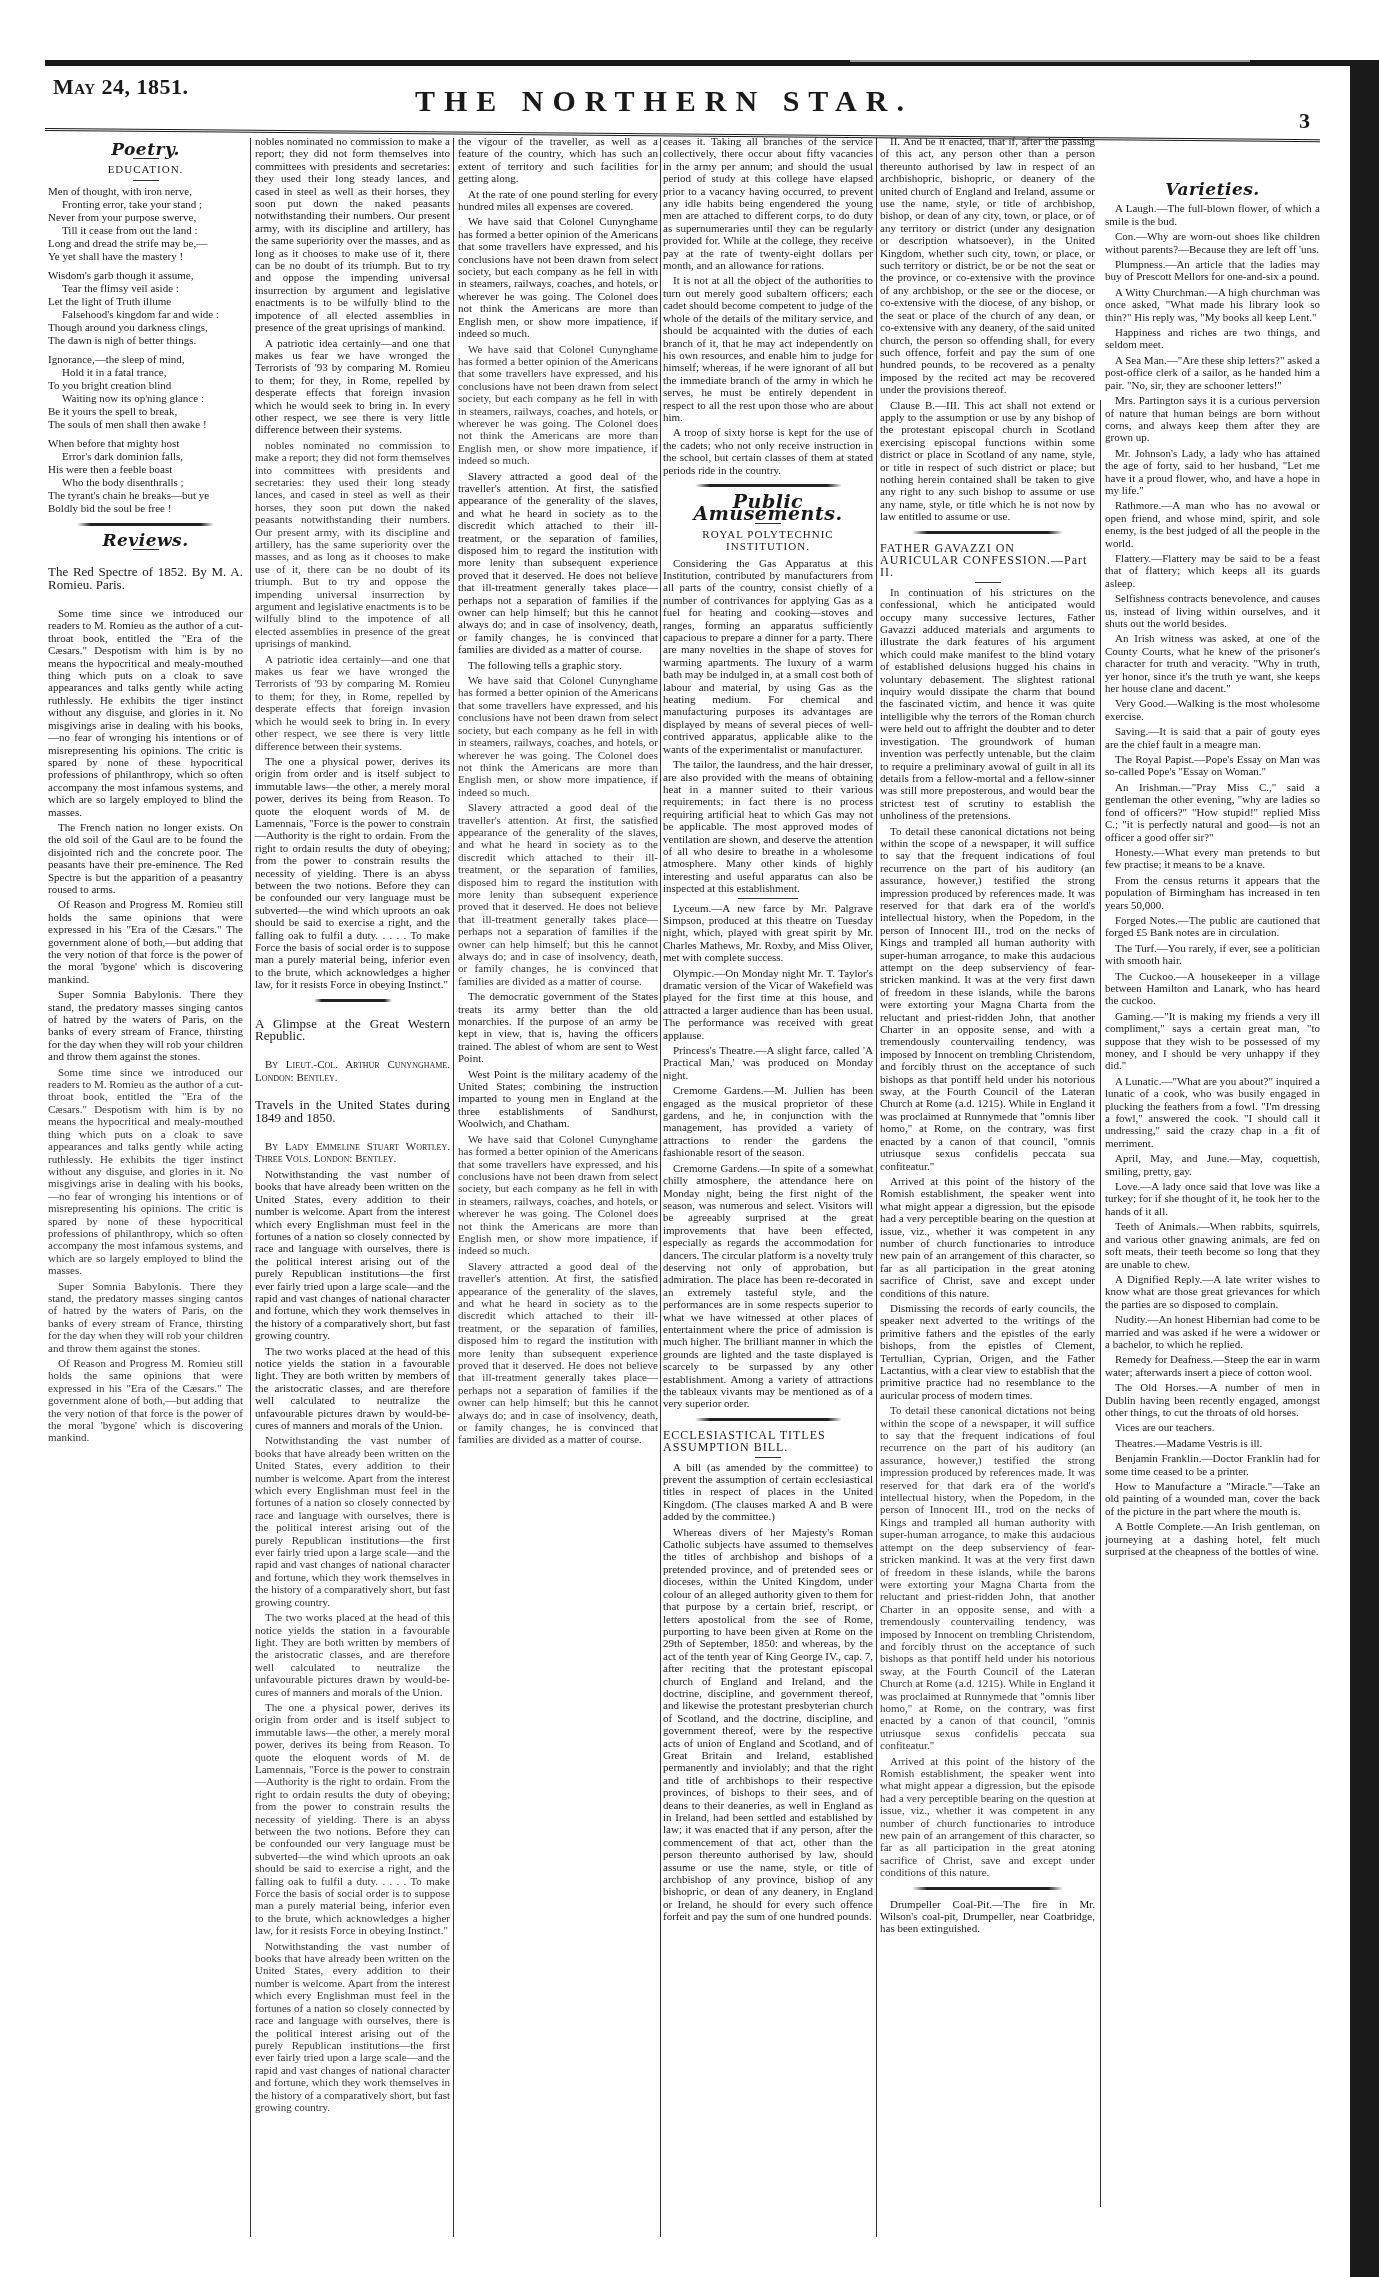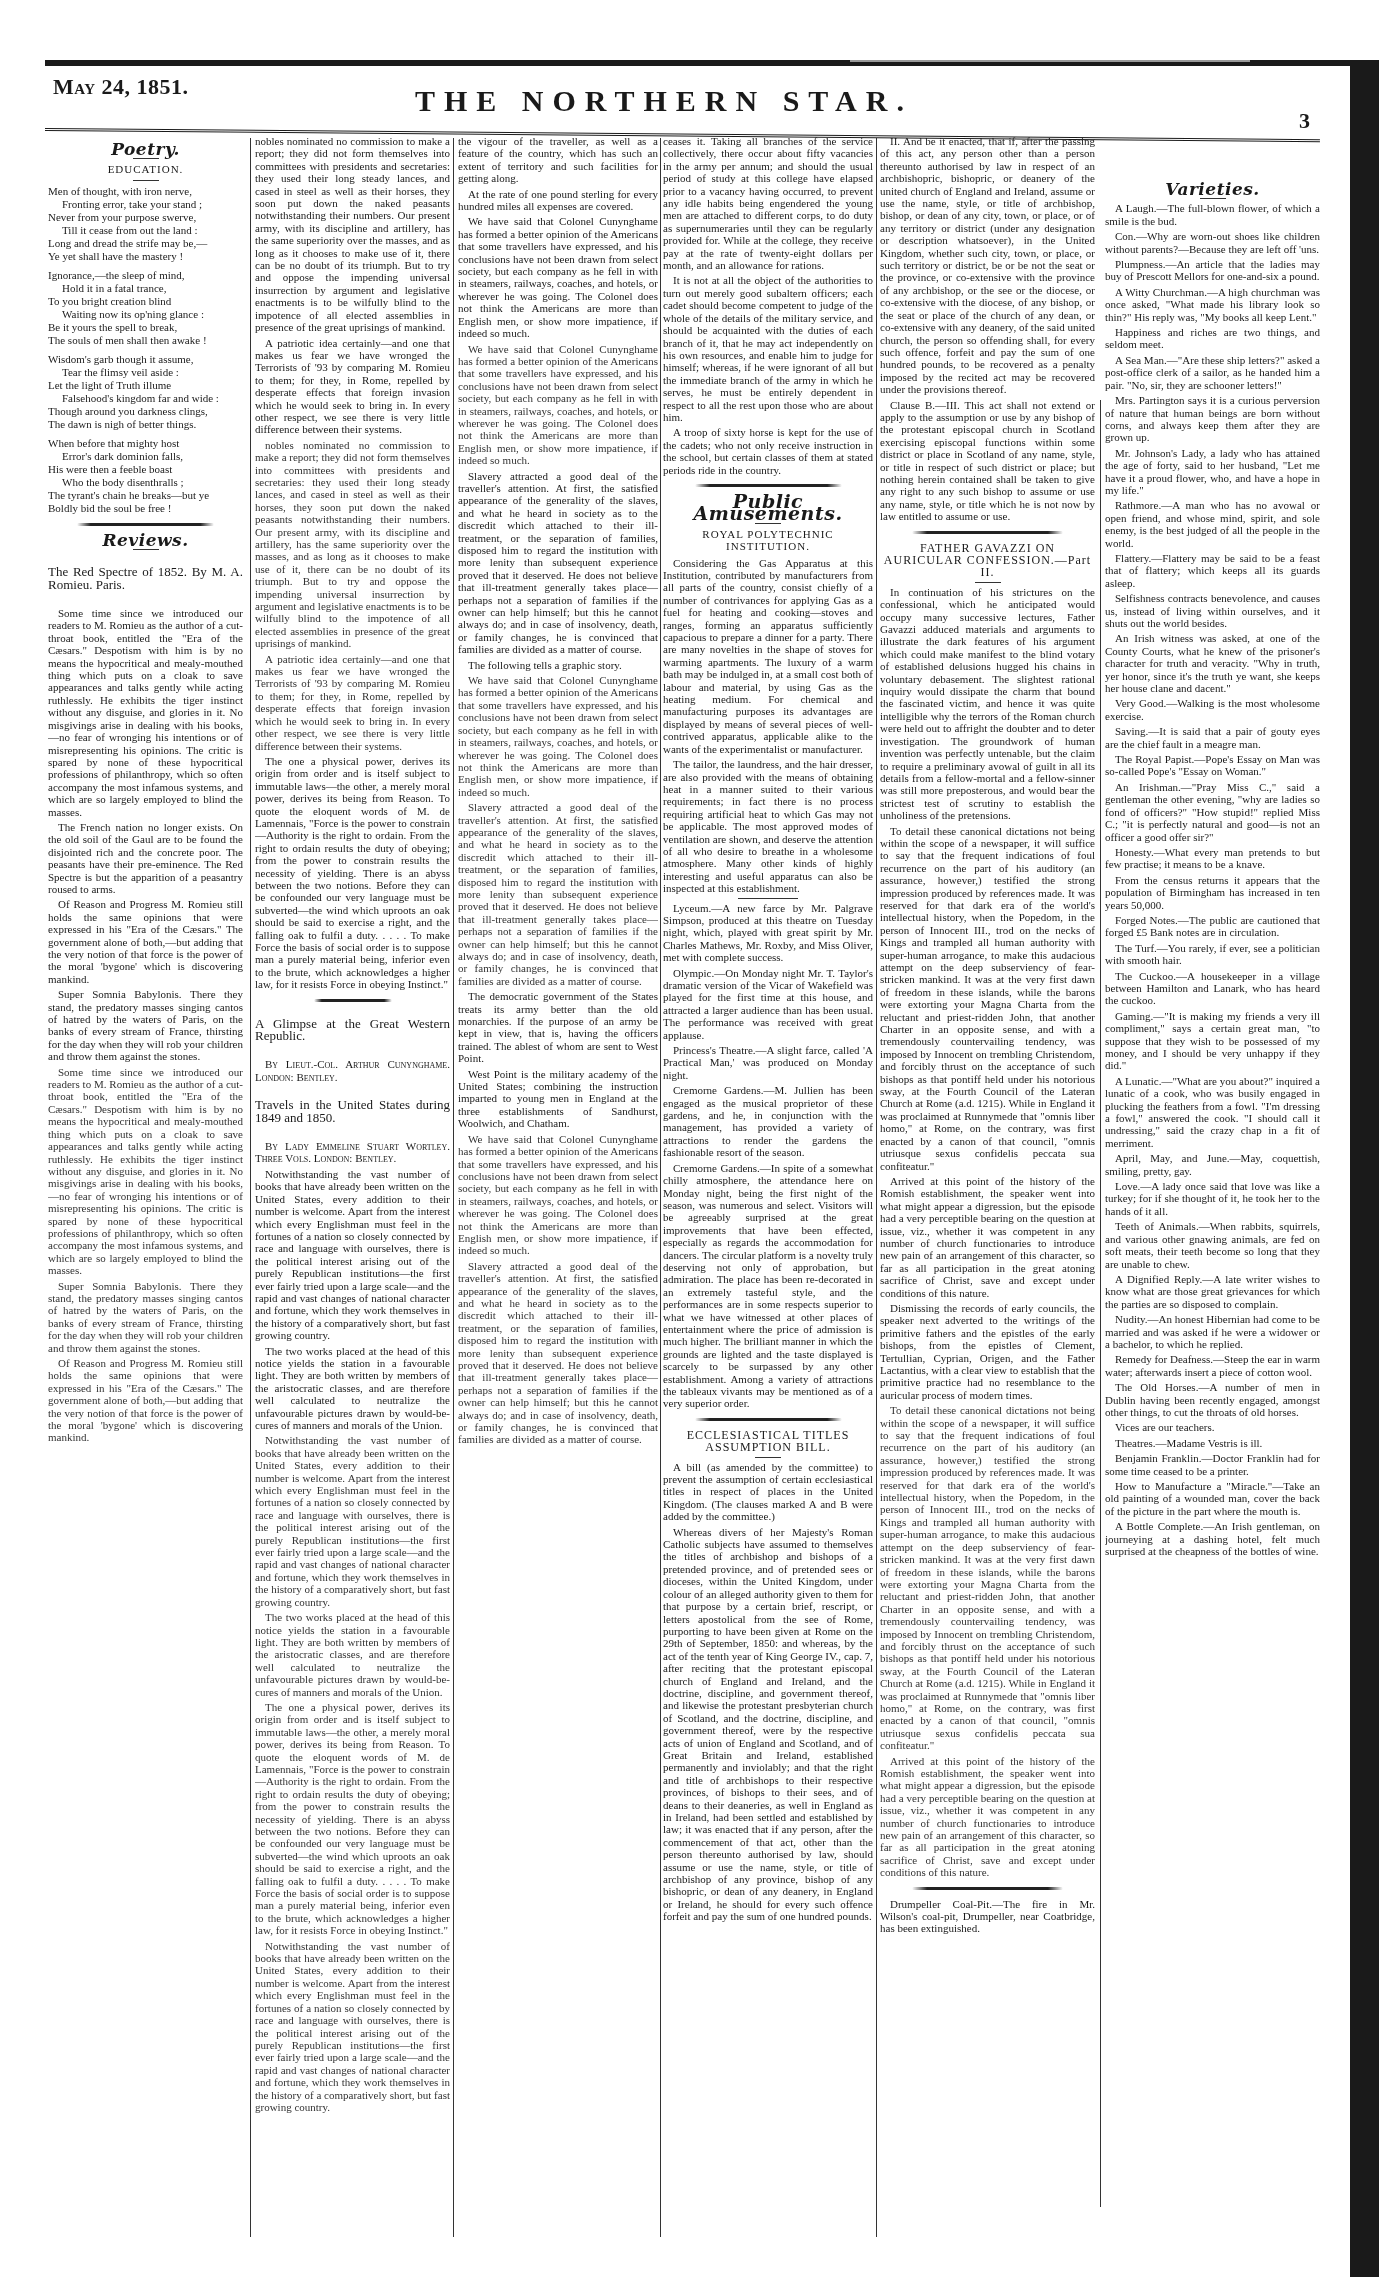--- a/index.html
+++ b/index.html
@@ -27,21 +27,21 @@
   .blackletter { font-family: "DejaVu Serif", serif; font-weight: bold; font-size: 17px; text-align: center; letter-spacing: 0.5px; margin: 8px 0 2px; font-style: italic; }
   .section-title { text-align: center; font-size: 11px; letter-spacing: 1px; margin: 4px 0; }
   .short-rule { width: 26px; height: 1px; background: #333; margin: 3px auto; }
   .dash-rule { width: 70%; height: 3px; margin: 8px auto; background: linear-gradient(to right, transparent, #222 10%, #222 90%, transparent); border-radius: 2px; }
   .poem { text-align: left; font-size: 11px; line-height: 13px; margin: 4px 0 6px; }
   .poem .ind { padding-left: 14px; }
   .stanza { margin-bottom: 6px; }
   p { margin: 0 0 3px 0; text-indent: 10px; }
   .review-head { font-size: 13px; margin: 16px 0; text-indent: 0; }
   .smallcaps { font-variant: small-caps; }
-  .caps-title { text-align: center; font-size: 12px; letter-spacing: 1px; margin: 6px 0 2px; }
+  .caps-title { text-align: left; font-size: 12px; letter-spacing: 1px; margin: 6px 0 2px; }
   .filler { color: #333; }
 </style>
 </head>
 <body>
 
 <div class="topbar"></div>
 <div class="topbar-light"></div>
 <div class="right-edge"></div>
 
 <div class="masthead">
@@ -65,34 +65,34 @@
   <div class="poem">
     <div class="stanza">
       <div>Men of thought, with iron nerve,</div>
       <div class="ind">Fronting error, take your stand ;</div>
       <div>Never from your purpose swerve,</div>
       <div class="ind">Till it cease from out the land :</div>
       <div>Long and dread the strife may be,—</div>
       <div>Ye yet shall have the mastery !</div>
     </div>
     <div class="stanza">
+      <div>Wisdom's garb though it assume,</div>
+      <div class="ind">Tear the flimsy veil aside :</div>
+      <div>Let the light of Truth illume</div>
+      <div class="ind">Falsehood's kingdom far and wide :</div>
+      <div>Though around you darkness clings,</div>
+      <div>The dawn is nigh of better things.</div>
+    </div>
+    <div class="stanza">
       <div>Ignorance,—the sleep of mind,</div>
       <div class="ind">Hold it in a fatal trance,</div>
       <div>To you bright creation blind</div>
       <div class="ind">Waiting now its op'ning glance :</div>
       <div>Be it yours the spell to break,</div>
       <div>The souls of men shall then awake !</div>
-    </div>
-    <div class="stanza">
-      <div>Wisdom's garb though it assume,</div>
-      <div class="ind">Tear the flimsy veil aside :</div>
-      <div>Let the light of Truth illume</div>
-      <div class="ind">Falsehood's kingdom far and wide :</div>
-      <div>Though around you darkness clings,</div>
-      <div>The dawn is nigh of better things.</div>
     </div>
     <div class="stanza">
       <div>When before that mighty host</div>
       <div class="ind">Error's dark dominion falls,</div>
       <div>His were then a feeble boast</div>
       <div class="ind">Who the body disenthralls ;</div>
       <div>The tyrant's chain he breaks—but ye</div>
       <div>Boldly bid the soul be free !</div>
     </div>
   </div>

